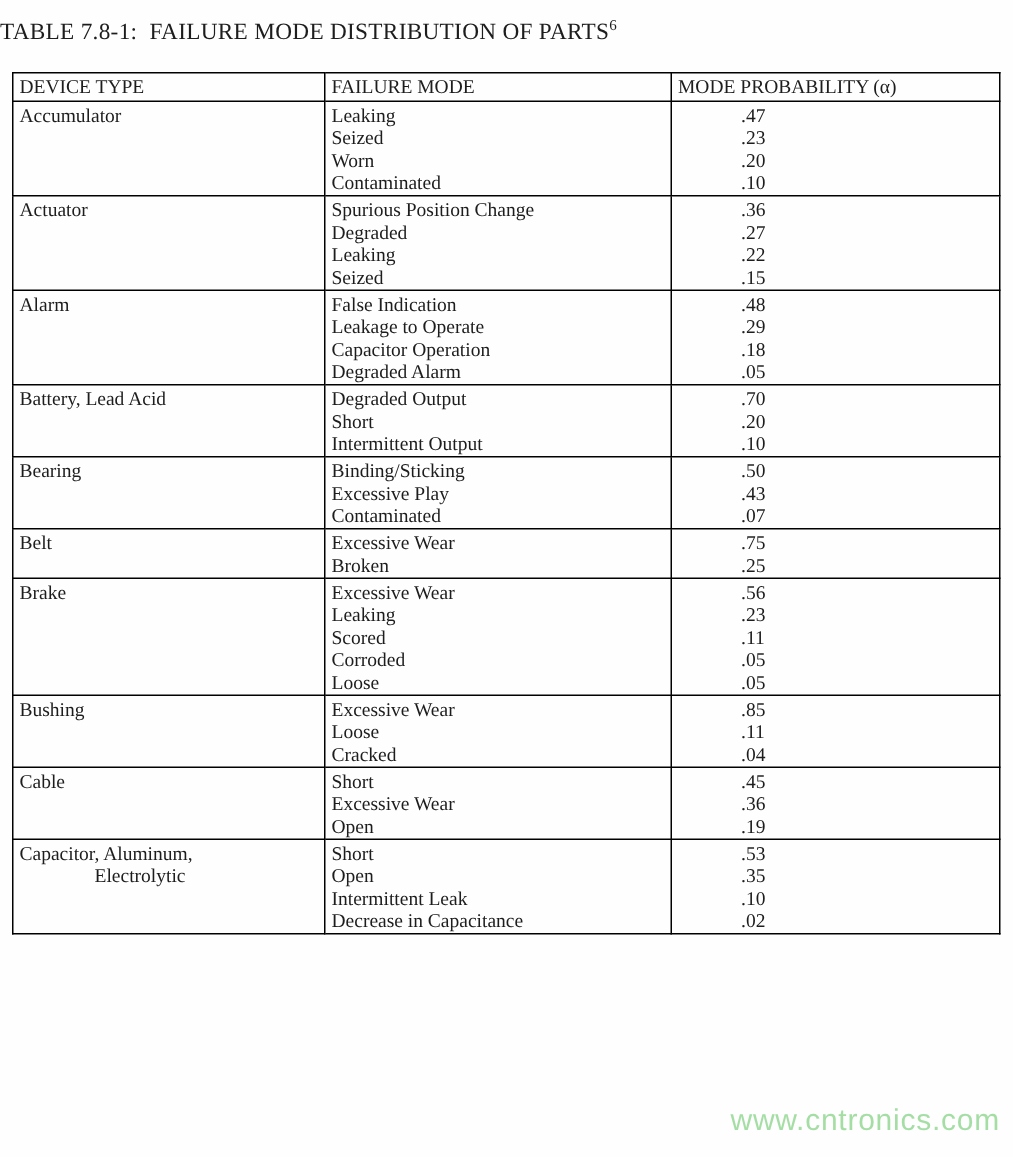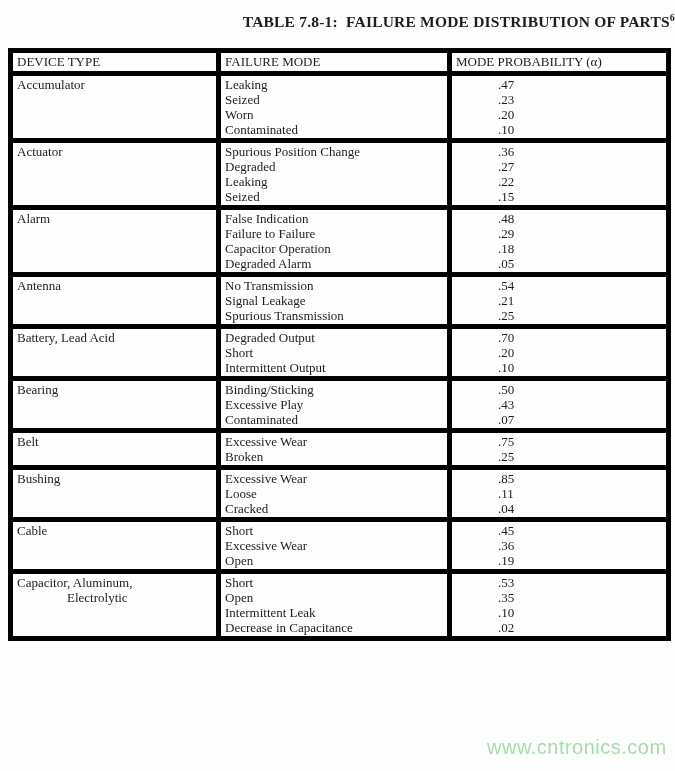--- a/index.html
+++ b/index.html
@@ -9,40 +9,40 @@
   body {
     width: 675px;
     height: 771px;
     background: #fefefe;
     position: relative;
     font-family: "Liberation Serif", serif;
     color: #1d1d1d;
     overflow: hidden;
   }
   .page-title {
-    text-align: right;
+    text-align: left;
     font-size: 15.5px;
-    font-weight: bold;
+    font-weight: normal;
     margin: 13px 0 0 0;
     white-space: pre;
     letter-spacing: 0.2px;
   }
   .page-title sup {
     font-size: 10px;
     line-height: 0;
   }
   table.failure-table {
     border-collapse: collapse;
     table-layout: fixed;
     width: 658px;
     margin: 17px 0 0 8px;
   }
   .failure-table th,
   .failure-table td {
-    border: 5px solid #000000;
+    border: 1px solid #000000;
     font-size: 13px;
     font-weight: normal;
     text-align: left;
     vertical-align: top;
     padding: 1px 4px;
     line-height: 15px;
     overflow: hidden;
   }
   .failure-table th {
     padding: 1px 4px 2px 4px;
@@ -119,48 +119,33 @@
             <div>.22</div>
             <div>.15</div>
           </td>
         </tr>
         <tr>
           <td class="device-cell">
             <div>Alarm</div>
           </td>
           <td class="mode-cell">
             <div>False Indication</div>
-            <div>Failure to Failure</div>
+            <div>Leakage to Operate</div>
             <div>Capacitor Operation</div>
             <div>Degraded Alarm</div>
           </td>
           <td class="prob-cell">
             <div>.48</div>
             <div>.29</div>
             <div>.18</div>
             <div>.05</div>
           </td>
         </tr>
         <tr>
           <td class="device-cell">
-            <div>Antenna</div>
-          </td>
-          <td class="mode-cell">
-            <div>No Transmission</div>
-            <div>Signal Leakage</div>
-            <div>Spurious Transmission</div>
-          </td>
-          <td class="prob-cell">
-            <div>.54</div>
-            <div>.21</div>
-            <div>.25</div>
-          </td>
-        </tr>
-        <tr>
-          <td class="device-cell">
             <div>Battery, Lead Acid</div>
           </td>
           <td class="mode-cell">
             <div>Degraded Output</div>
             <div>Short</div>
             <div>Intermittent Output</div>
           </td>
           <td class="prob-cell">
             <div>.70</div>
             <div>.20</div>
@@ -186,20 +171,39 @@
           <td class="device-cell">
             <div>Belt</div>
           </td>
           <td class="mode-cell">
             <div>Excessive Wear</div>
             <div>Broken</div>
           </td>
           <td class="prob-cell">
             <div>.75</div>
             <div>.25</div>
+          </td>
+        </tr>
+        <tr>
+          <td class="device-cell">
+            <div>Brake</div>
+          </td>
+          <td class="mode-cell">
+            <div>Excessive Wear</div>
+            <div>Leaking</div>
+            <div>Scored</div>
+            <div>Corroded</div>
+            <div>Loose</div>
+          </td>
+          <td class="prob-cell">
+            <div>.56</div>
+            <div>.23</div>
+            <div>.11</div>
+            <div>.05</div>
+            <div>.05</div>
           </td>
         </tr>
         <tr>
           <td class="device-cell">
             <div>Bushing</div>
           </td>
           <td class="mode-cell">
             <div>Excessive Wear</div>
             <div>Loose</div>
             <div>Cracked</div>

